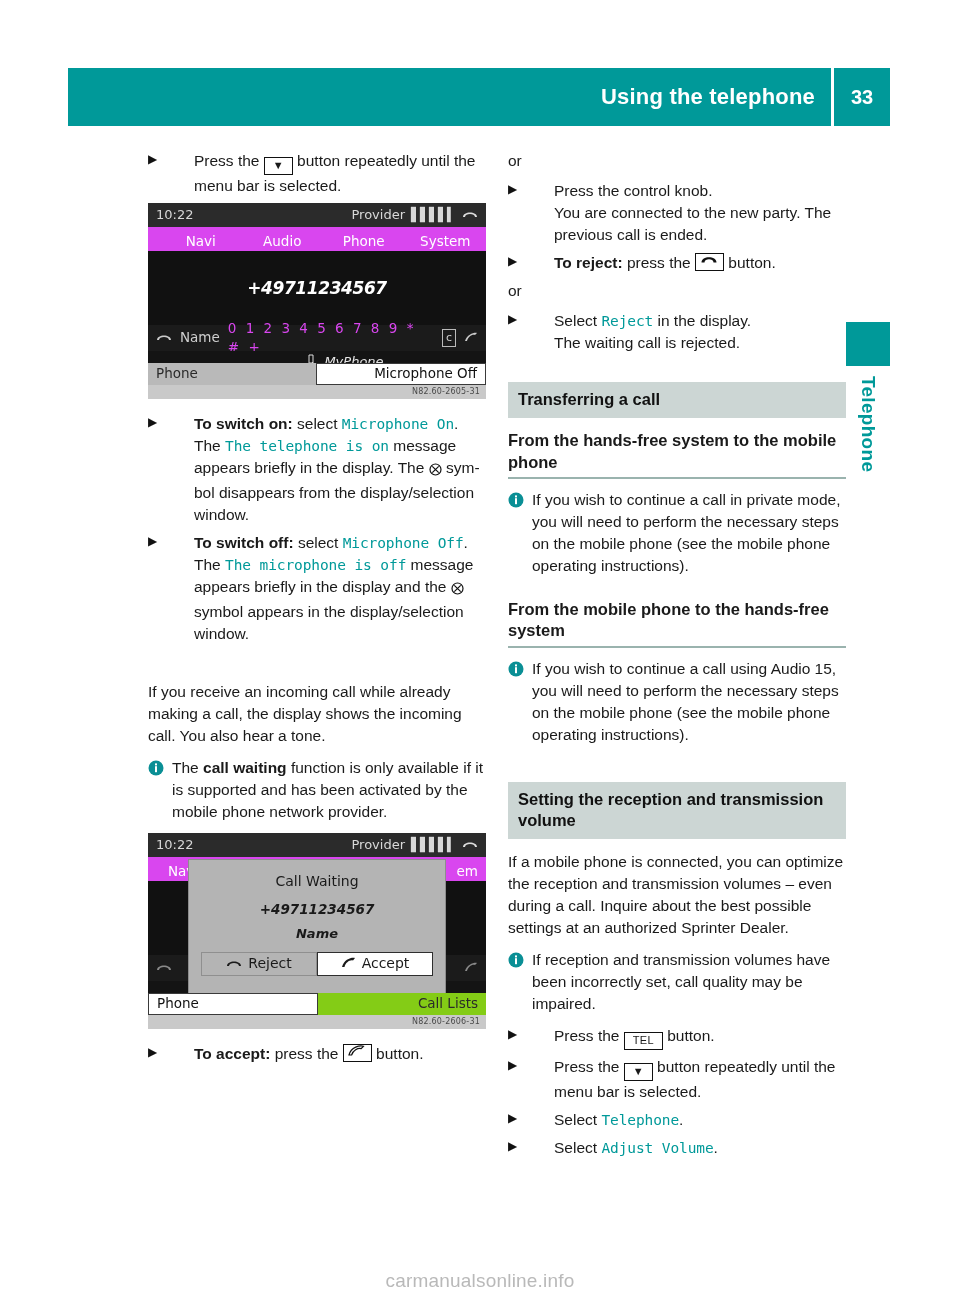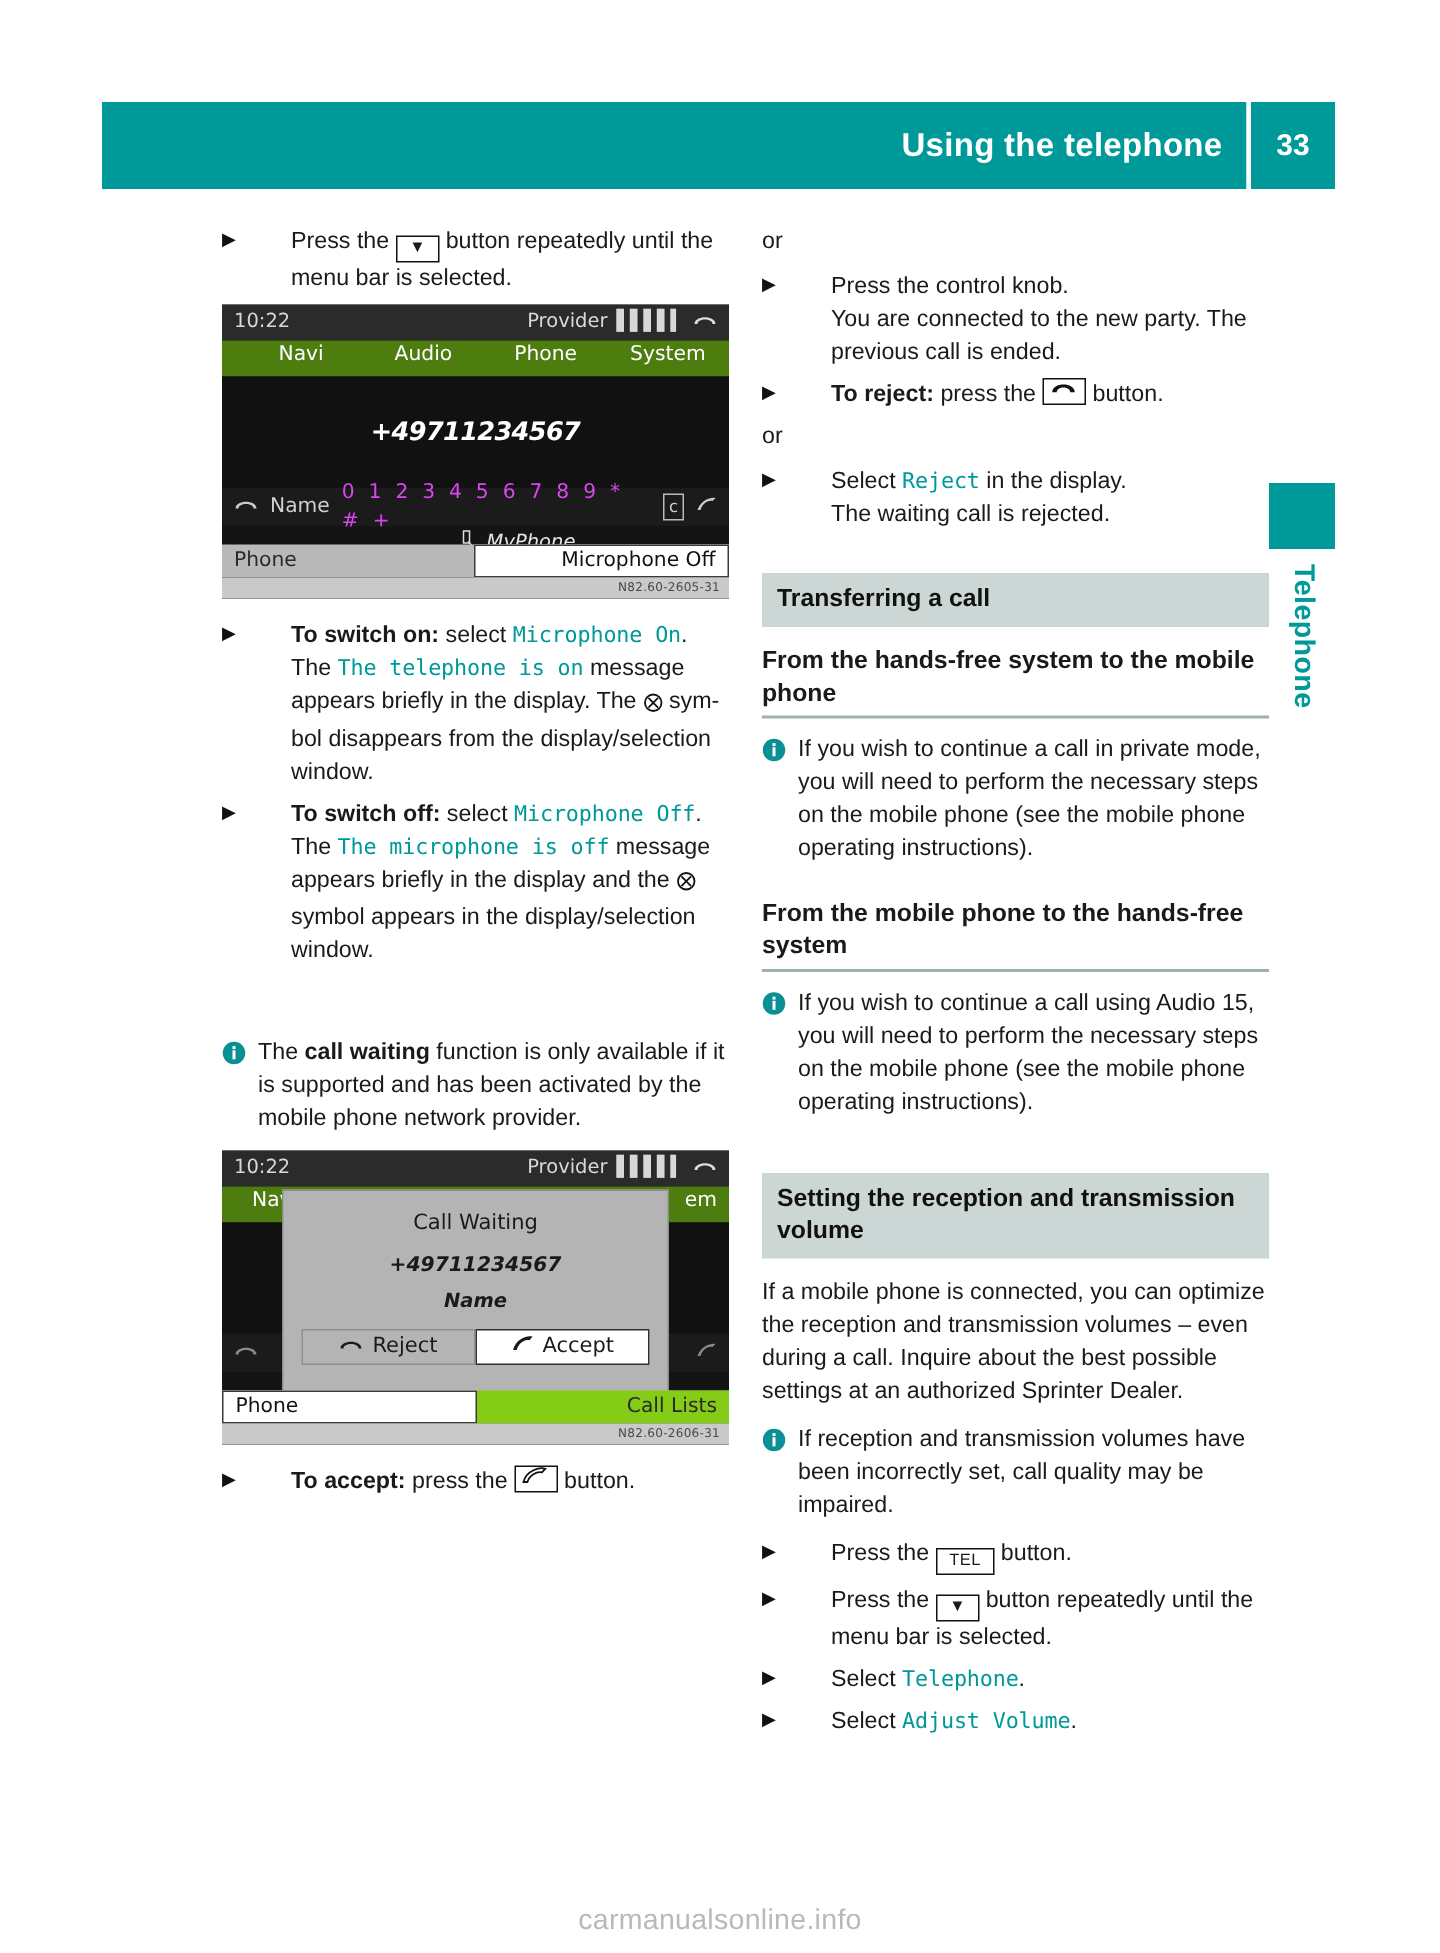--- a/index.html
+++ b/index.html
@@ -90,22 +90,22 @@
     width:338px;height:196px;background:#0a0a0a;position:relative;
     font-family:"DejaVu Sans",sans-serif;overflow:hidden;
   }
   .scr-status{
     position:absolute;left:0;top:0;right:0;height:24px;background:#2b2b2b;
     display:flex;align-items:center;color:#d8d8d8;font-size:13px;
     padding:0 8px;box-sizing:border-box;
   }
   .scr-status .sp{flex:1;}
   .scr-menu{
-    position:absolute;left:0;top:24px;right:0;height:24px;background:#4d7c0f;
-    display:flex;align-items:flex-start;color:#ffffff;font-size:13.5px;padding-left:12px;
+    position:absolute;left:0;top:24px;right:0;height:24px;background:#d946ef;
+    display:flex;align-items:flex-end;color:#ffffff;font-size:13.5px;padding-left:12px;
   }
   .scr-menu span{flex:1;text-align:center;}
   .scr-main{
     position:absolute;left:0;top:48px;right:0;height:74px;
     background:#111;display:flex;align-items:center;justify-content:center;
   }
   .scr-number{
     color:#ffffff;font-size:17px;font-weight:bold;font-style:italic;
     letter-spacing:-.4px;
   }
@@ -284,20 +284,21 @@
             <path d="M3.3 3.3 L9.7 9.7 M9.7 3.3 L3.3 9.7" stroke="#111" stroke-width="1.2"></path>
           </svg>
       </span><br>
       <span>symbol appears in the display/selection</span><br>
       <span>window.</span>
     </div>
   </div>
 
   <div style="height:30px"></div>
 
+  <p class="para">If you receive an incoming call while already making a call, the display shows the incoming call. You also hear a tone.</p>
 
   <div class="note">
     <div class="note-icon">
       <svg width="16" height="16" viewBox="0 0 16 16">
           <circle cx="8" cy="8" r="7.5" fill="#0a8f95"></circle>
           <rect x="7" y="6.2" width="2" height="6" fill="#fff"></rect>
           <rect x="7" y="3.4" width="2" height="2" fill="#fff"></rect>
         </svg>
     </div>
     <div class="note-body">

